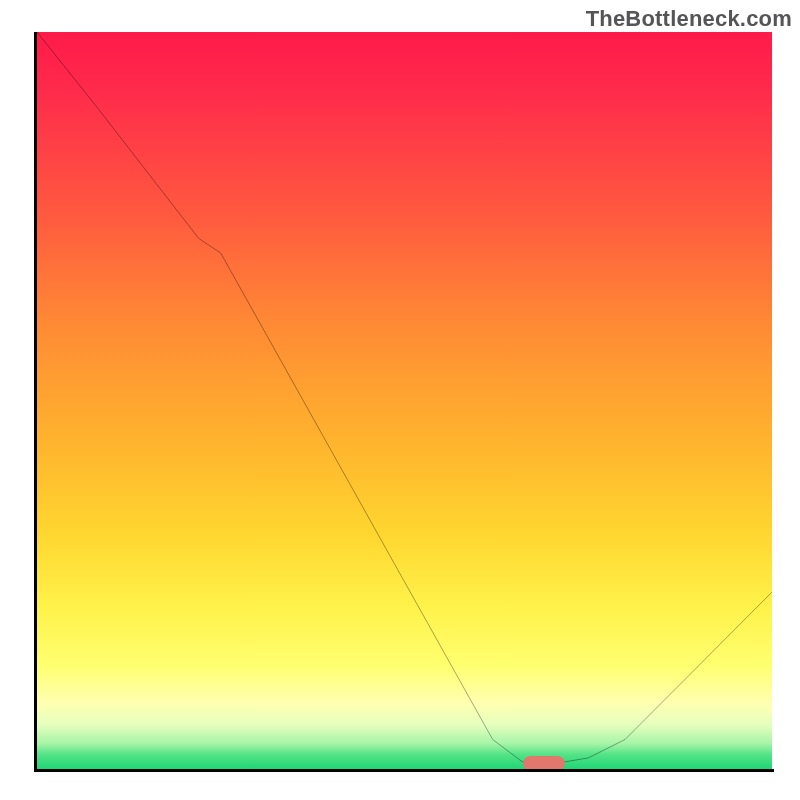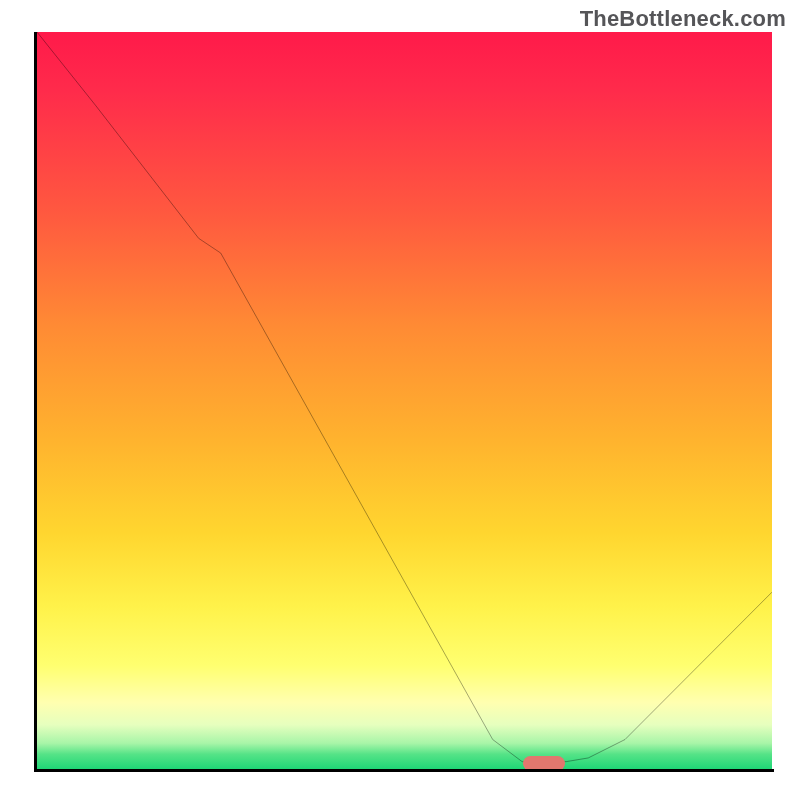--- a/index.html
+++ b/index.html
@@ -11,21 +11,21 @@
     font-family: Arial, Helvetica, sans-serif;
   }
   .container {
     position: relative;
     width: 800px;
     height: 800px;
   }
   .watermark {
     position: absolute;
     top: 6px;
-    right: 14px;
+    right: 8px;
     color: #555558;
     font-size: 22px;
     font-weight: 600;
     letter-spacing: 0.2px;
     z-index: 10;
   }
   .plot-frame {
     position: absolute;
     left: 34px;
     top: 32px;

